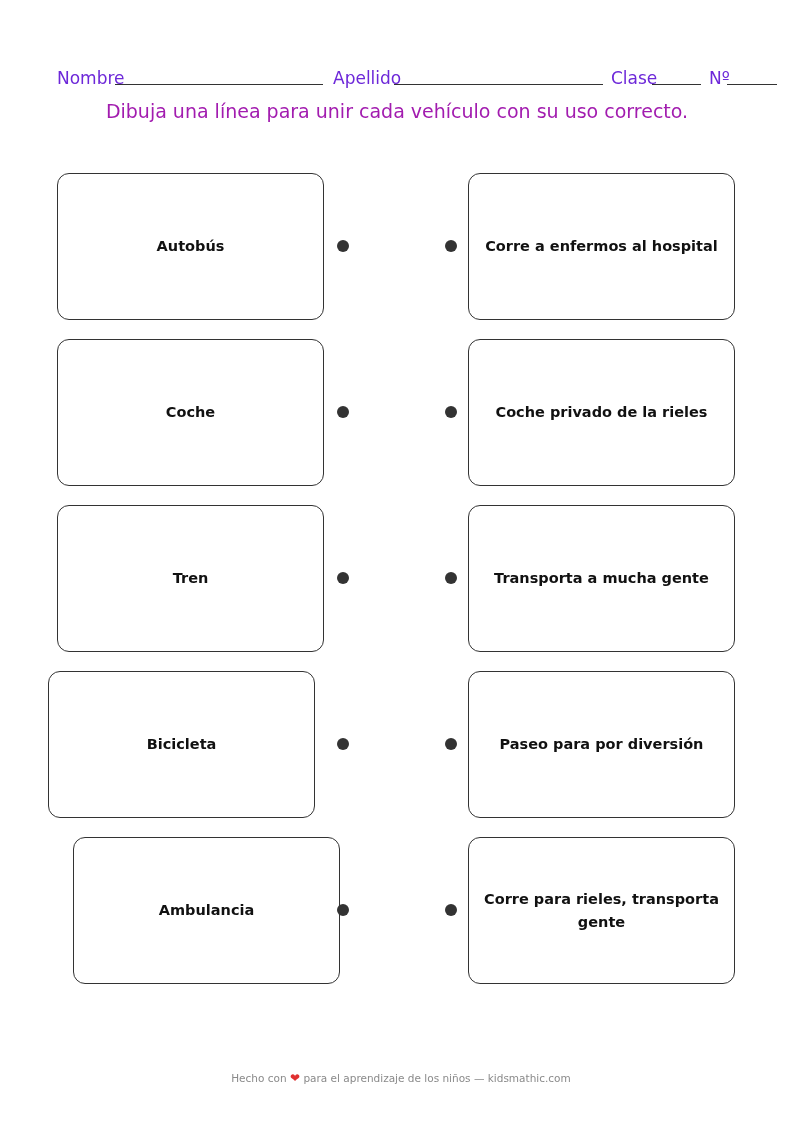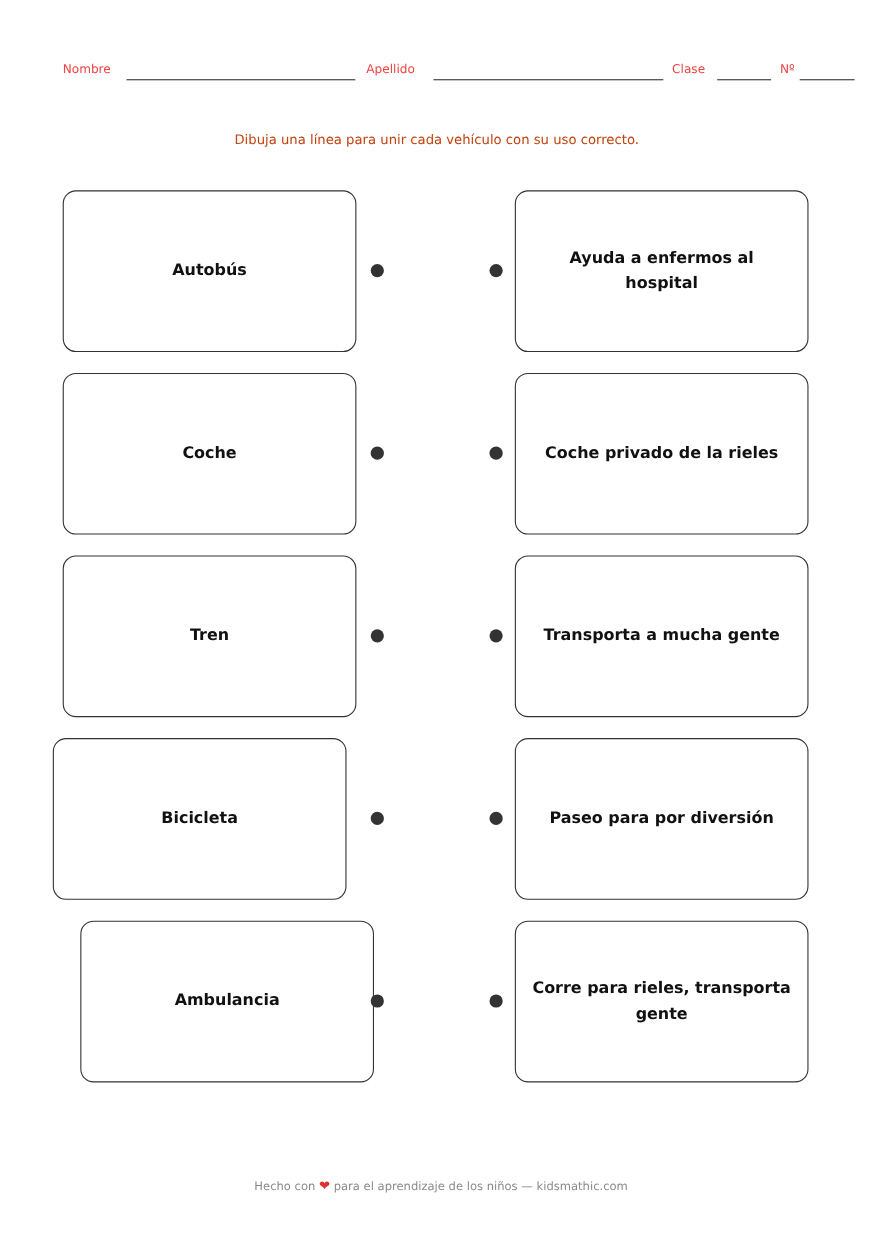--- a/index.html
+++ b/index.html
@@ -1,23 +1,23 @@
 <!DOCTYPE html>
 <html><head>
 <meta charset="utf-8">
 <style>
   html, body { margin: 0; padding: 0; background: #ffffff; }
   body { width: 794px; height: 1123px; position: relative; overflow: hidden;
          font-family: "DejaVu Sans", sans-serif; color: #222; }
-  .header-row { position: absolute; top: 56px; left: 57px; width: 720px; height: 20px;
-                font-size: 11px; color: #ef4444; }
+  .header-row { position: absolute; top: 68px; left: 57px; width: 720px; height: 20px;
+                font-size: 17px; color: #6d28d9; }
   .hfield { position: absolute; top: 0; white-space: nowrap; }
   .hline { position: absolute; top: 16px; border-bottom: 1px solid #333; height: 0; }
-  .instruction { position: absolute; top: 120px; left: 0; width: 794px; text-align: center;
-                 font-size: 12px; color: #c2410c; }
+  .instruction { position: absolute; top: 100px; left: 0; width: 794px; text-align: center;
+                 font-size: 19px; color: #a21caf; }
   .card { position: absolute; width: 267px; height: 147px; border: 1.5px solid #333;
           border-radius: 12px; box-sizing: border-box; display: flex; align-items: center;
           justify-content: center; text-align: center; padding: 0 14px; }
   .card span { font-weight: bold; font-size: 14.5px; color: #111; line-height: 23px; }
   .dot { position: absolute; width: 12px; height: 12px; border-radius: 50%; background: #333; }
   .footer { position: absolute; top: 1071px; left: 4px; width: 794px; text-align: center;
             font-size: 10.5px; color: #8a8a8a; }
   .heart { color: #e03030; font-size: 12px; }
 </style>
 </head>
@@ -58,21 +58,21 @@
 <div class="dot" style="left:337px;top:738px"></div>
 <div class="dot" style="left:337px;top:904px"></div>
 
 <div class="dot" style="left:445px;top:240px"></div>
 <div class="dot" style="left:445px;top:406px"></div>
 <div class="dot" style="left:445px;top:572px"></div>
 <div class="dot" style="left:445px;top:738px"></div>
 <div class="dot" style="left:445px;top:904px"></div>
 
 <div class="card" style="left:468px;top:173px">
-    <span>Ayuda a enfermos al hospital</span>
+    <span>Corre a enfermos al hospital</span>
   </div>
 <div class="card" style="left:468px;top:339px">
     <span>Coche privado de la rieles</span>
   </div>
 <div class="card" style="left:468px;top:505px">
     <span>Transporta a mucha gente</span>
   </div>
 <div class="card" style="left:468px;top:671px">
     <span>Paseo para por diversión</span>
   </div>

